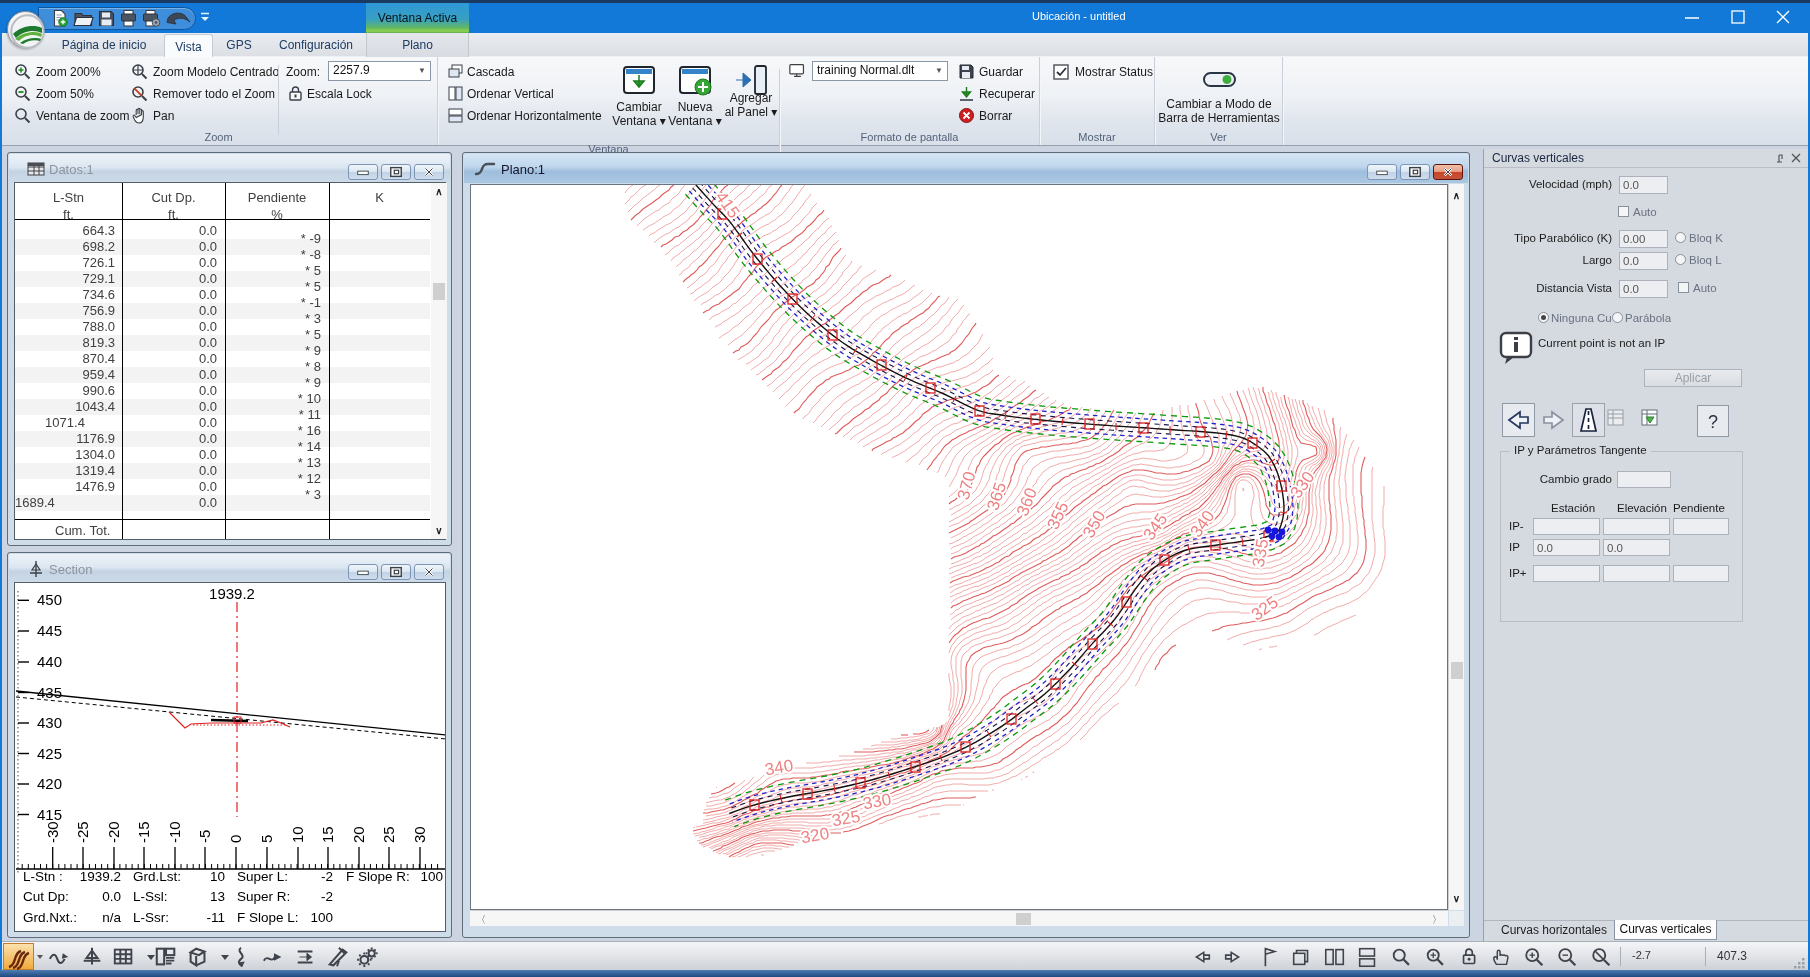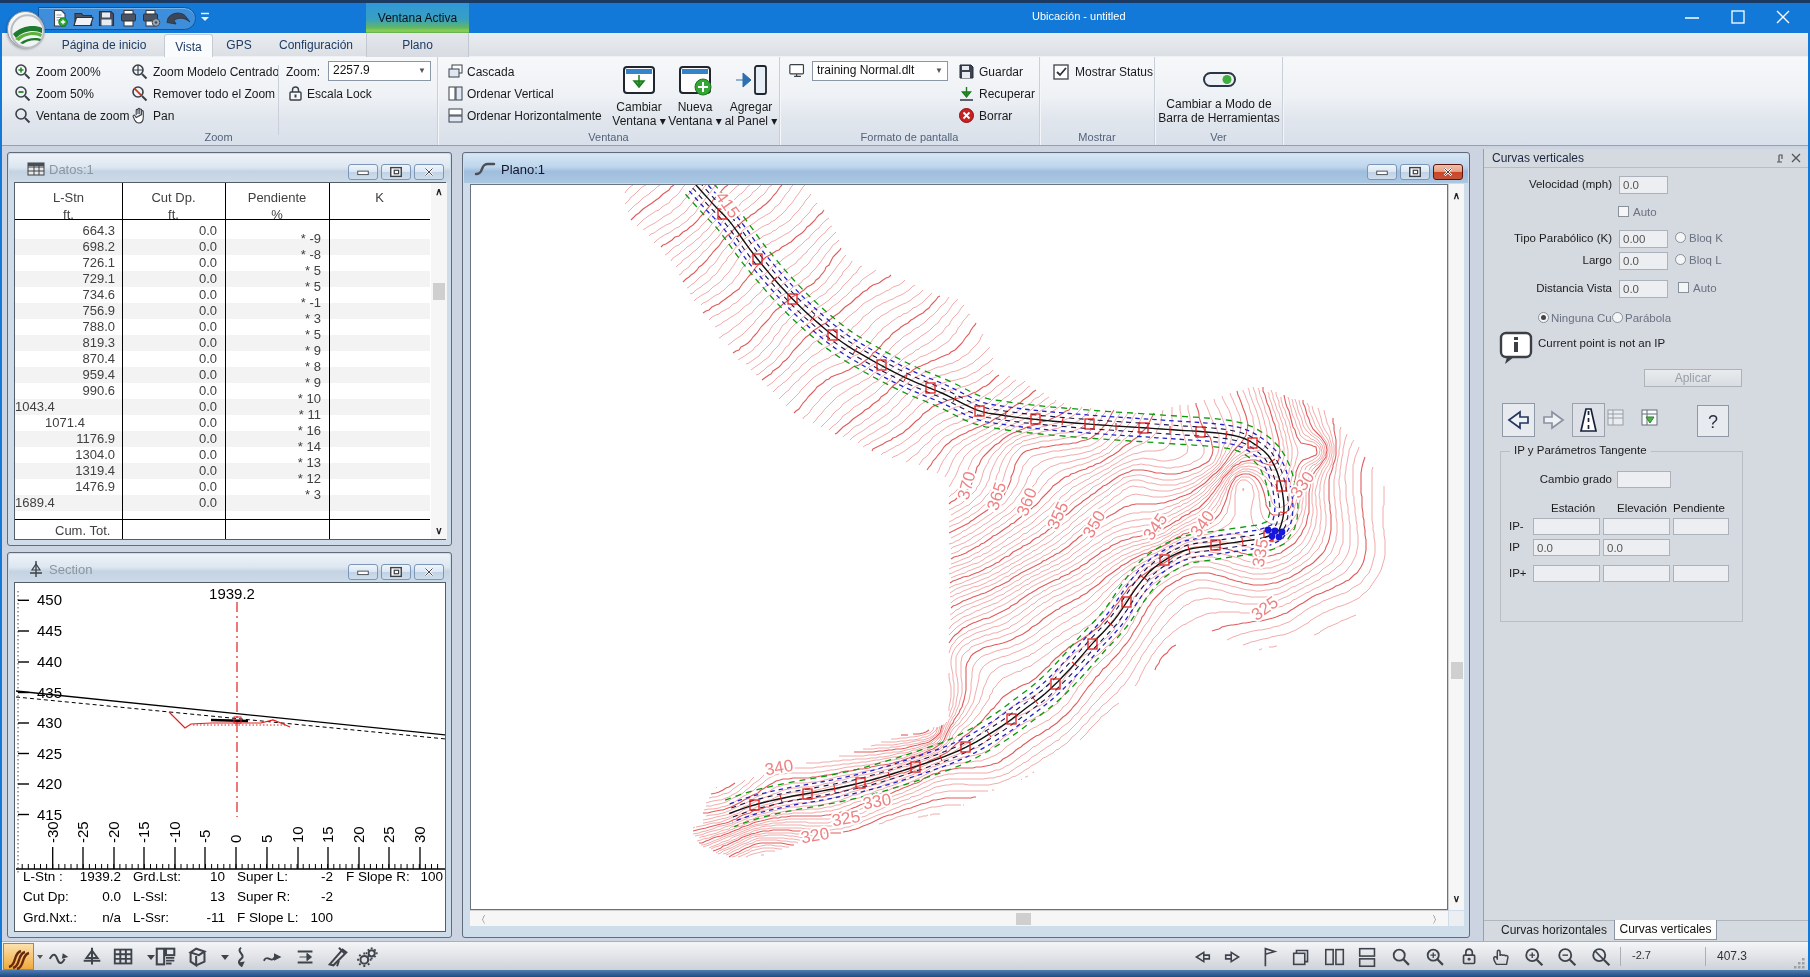--- a/index.html
+++ b/index.html
@@ -116,21 +116,21 @@
 <div class="abs" id="ctxgrp"></div>
 <div class="rtab abs" style="left:20px;top:33px;width:168px;">Página de inicio</div>
 <div class="rtab abs" id="tab-vista" style="left:164px;top:34px;width:49px;">Vista</div>
 <div class="rtab abs" style="left:216px;top:33px;width:46px;">GPS</div>
 <div class="rtab abs" style="left:271px;top:33px;width:90px;">Configuración</div>
 <div class="rtab abs" style="left:366px;top:33px;width:103px;">Plano</div>
 <div class="abs" id="ribbon">
     <div class="rgroup" style="left:0;width:438px;">
       <div class="glabel">Zoom</div>
     </div>
-    <div class="rgroup" style="left:438px;width:342px;">
+    <div class="rgroup" style="left:438px;width:342px;margin-top:12px;">
       <div class="glabel">Ventana</div>
     </div>
     <div class="rgroup" style="left:780px;width:260px;">
       <div class="glabel">Formato de pantalla</div>
     </div>
     <div class="rgroup" style="left:1040px;width:115px;">
       <div class="glabel">Mostrar</div>
     </div>
     <div class="rgroup" style="left:1155px;width:128px;">
       <div class="glabel">Ver</div>
@@ -202,21 +202,21 @@
       <rect x="3" y="4" width="30" height="26" rx="3" fill="#fdfdfd" stroke="#20262e" stroke-width="2"></rect>
       <rect x="5" y="6" width="26" height="5" fill="#3583c8"></rect>
       <circle cx="26" cy="24" r="8" fill="#35a535" stroke="#1c7a1c"></circle>
       <path d="M26 19v10M21 24h10" stroke="#fff" stroke-width="2"></path>
     </svg>
     <div class="bigtxt" style="left:664px;top:43px;width:62px;">Nueva<br>Ventana ▾</div>
     <svg class="abs" style="left:733px;top:6px" width="36" height="36" viewBox="0 0 36 36">
       <rect x="22" y="3" width="11" height="28" rx="2" fill="#e8eef5" stroke="#20262e" stroke-width="1.8"></rect>
       <path d="M3 17h13M10 10l8 7-8 7z" fill="#2d6fb0" stroke="#2d6fb0"></path>
     </svg>
-    <div class="bigtxt" style="left:720px;top:43px;width:62px;">Agregar<br>al Panel ▾</div>
+    <div class="bigtxt" style="left:720px;top:34px;width:62px;">Agregar<br>al Panel ▾</div>
     <svg class="rico" style="left:789px;top:5px" width="20" height="18" viewBox="0 0 20 18">
       <rect x="1" y="2" width="16" height="11" rx="1" fill="#fff" stroke="#3a4048" stroke-width="1.4"></rect>
       <path d="M6 16h8M9 13v3" stroke="#3a4048" stroke-width="1.4"></path>
     </svg>
     <div class="combo" style="left:812px;top:4px;width:136px;height:20px;">training Normal.dlt<span class="arr">▼</span></div>
     <svg class="rico" style="left:958px;top:6px" viewBox="0 0 17 17">
       <path d="M2 2h11l2 2v11H2z" fill="#3d4250" stroke="#272c36"></path>
       <rect x="4" y="3" width="7" height="4" fill="#e8ecf2"></rect>
       <rect x="4" y="9" width="8" height="6" fill="#e8ecf2"></rect>
     </svg>
@@ -314,21 +314,21 @@
         </div>
         <div class="drow dalt" style="top:184px;">
           <span class="cell" style="left:0;width:100px;text-align:right;">959.4</span>
           <span class="cell" style="left:107px;width:95px;text-align:right;">0.0</span>
         </div>
         <div class="drow" style="top:200px;">
           <span class="cell" style="left:0;width:100px;text-align:right;">990.6</span>
           <span class="cell" style="left:107px;width:95px;text-align:right;">0.0</span>
         </div>
         <div class="drow dalt" style="top:216px;">
-          <span class="cell" style="left:0;width:100px;text-align:left;">1043.4</span>
+          <span class="cell" style="left:0;width:100px;text-align:right;">1043.4</span>
           <span class="cell" style="left:107px;width:95px;text-align:right;">0.0</span>
         </div>
         <div class="drow" style="top:232px;">
           <span class="cell" style="left:0;width:100px;text-align:center;">1071.4</span>
           <span class="cell" style="left:107px;width:95px;text-align:right;">0.0</span>
         </div>
         <div class="drow dalt" style="top:248px;">
           <span class="cell" style="left:0;width:100px;text-align:right;">1176.9</span>
           <span class="cell" style="left:107px;width:95px;text-align:right;">0.0</span>
         </div>

